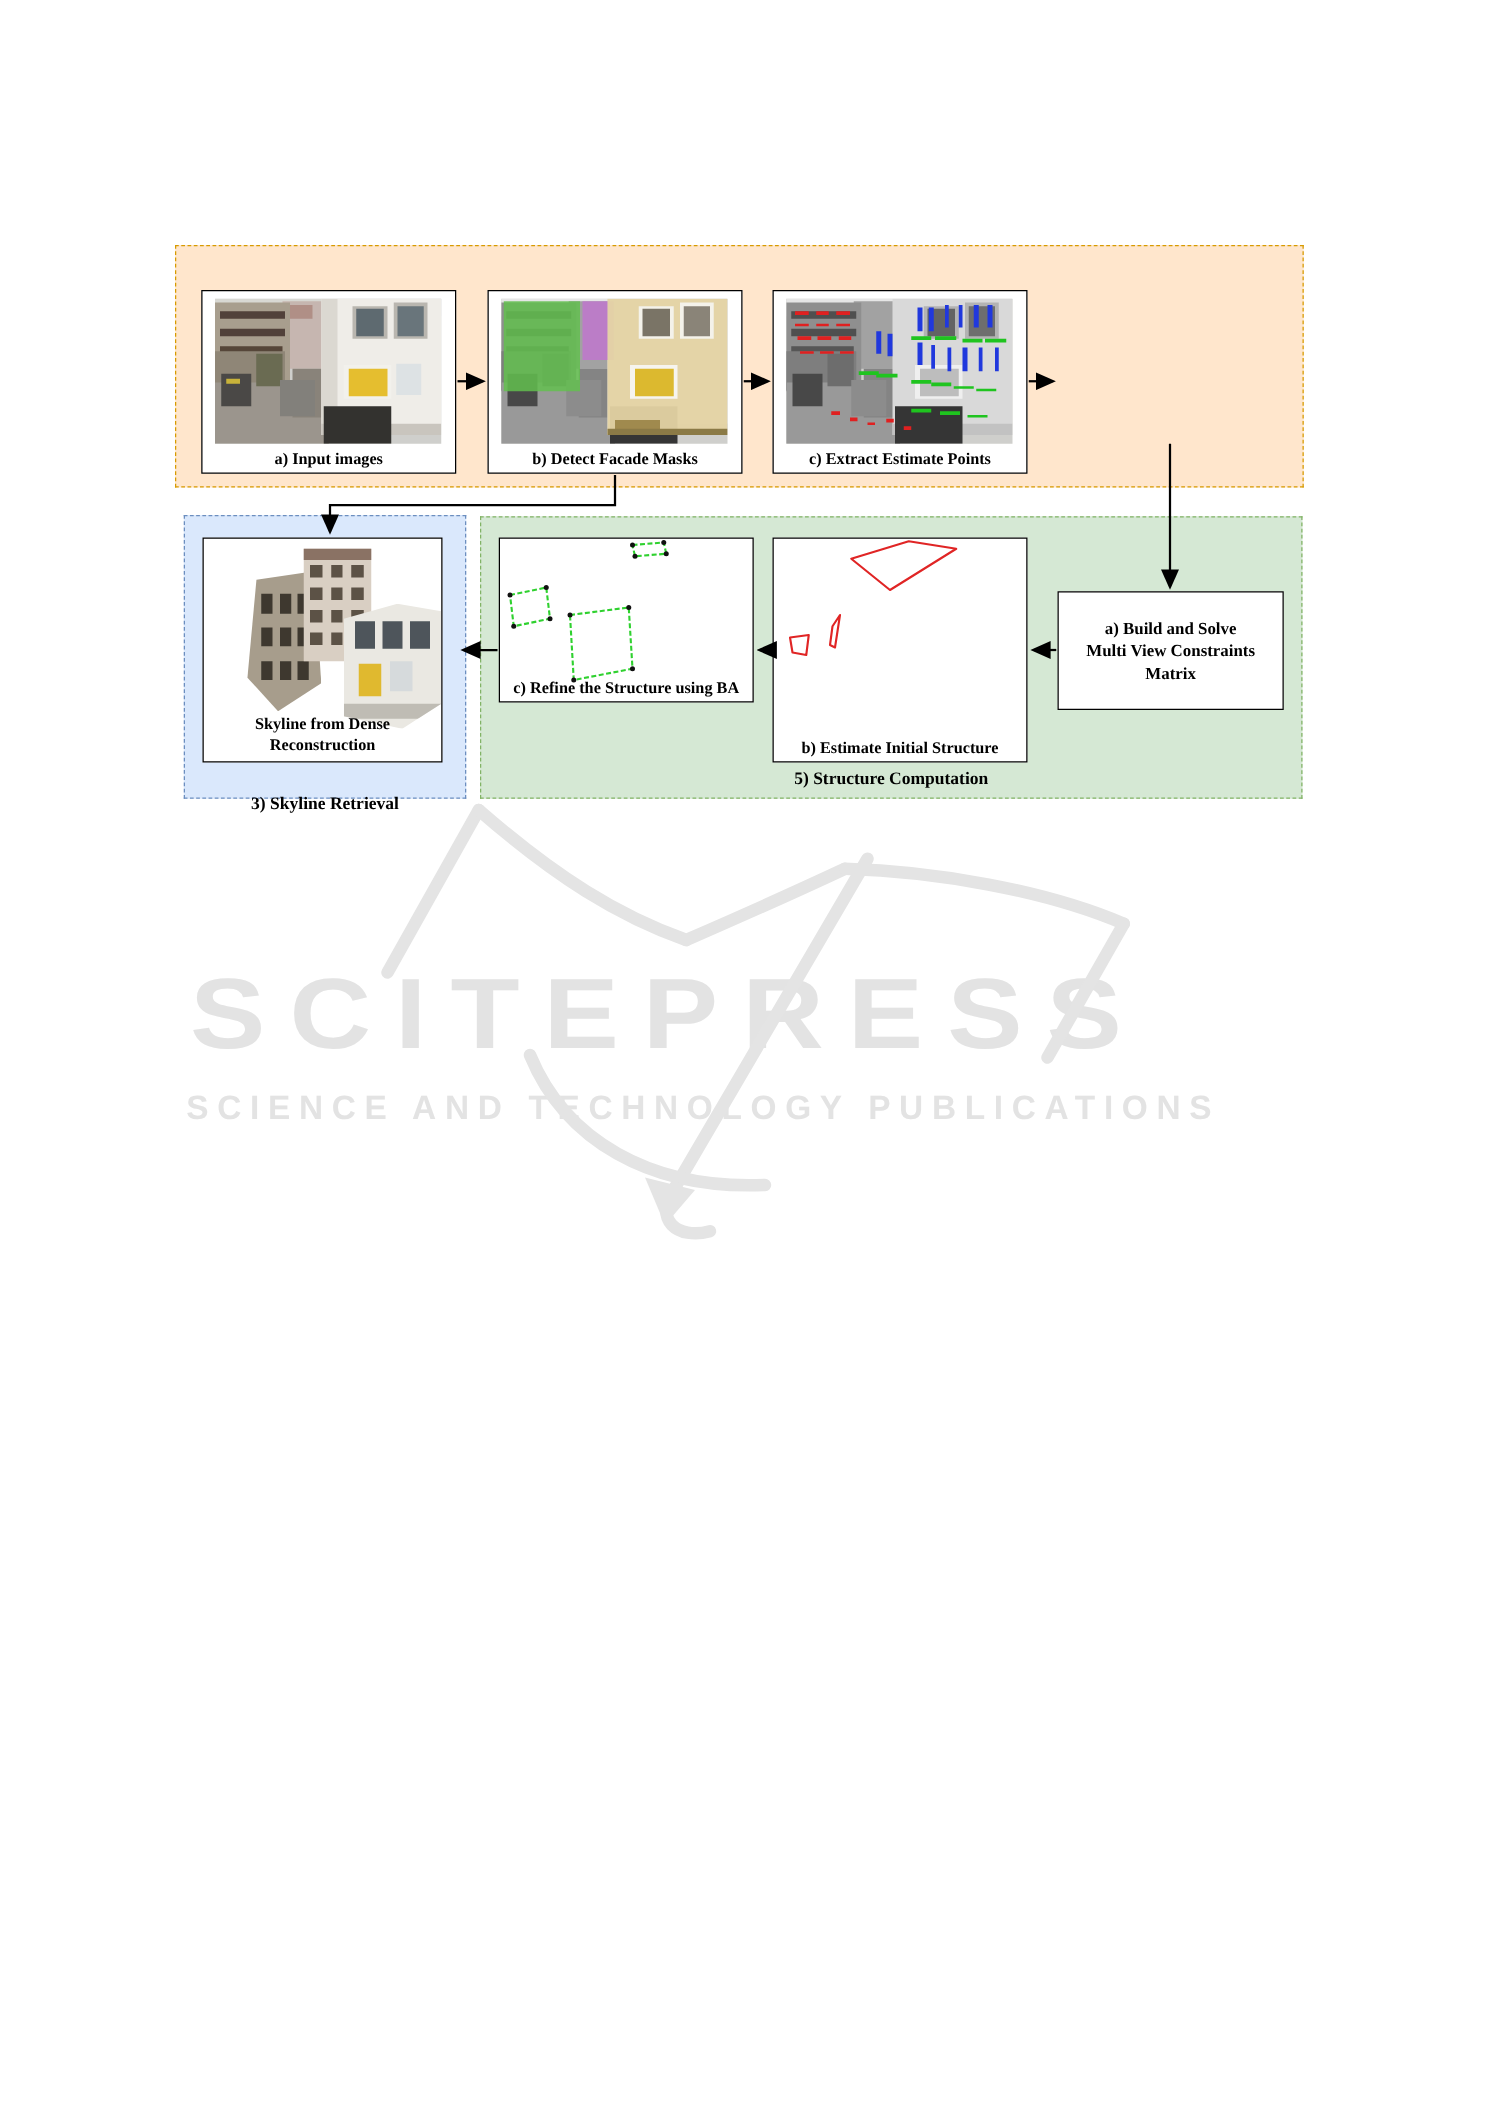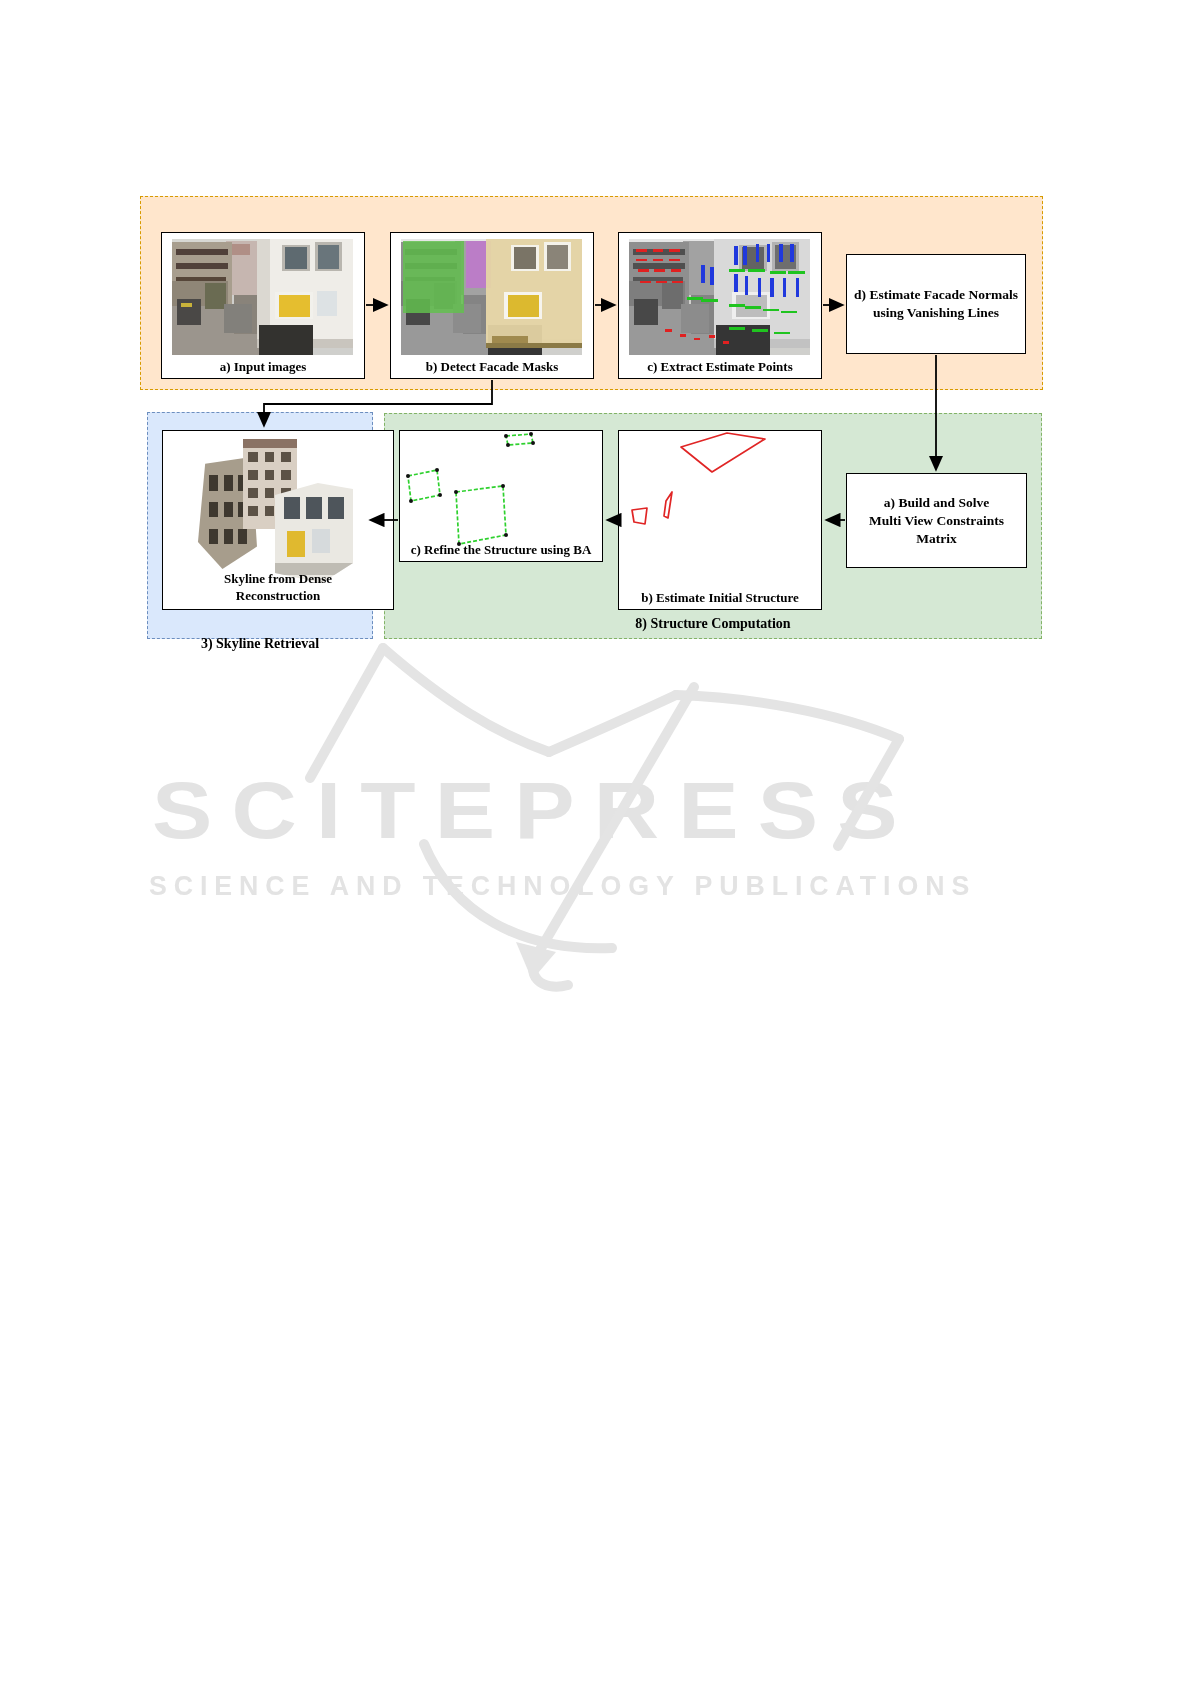--- a/index.html
+++ b/index.html
@@ -19,21 +19,21 @@
   #sky-title{left:147px;top:616px;width:226px;margin-top:20px;}
   
   .node{position:absolute;box-sizing:border-box;background:#fff;border:1.8px solid #000;}
   #box-input   {left:161px;top:232px;width:204px;height:147px;}
   #box-masks   {left:390px;top:232px;width:204px;height:147px;}
   #box-vp      {left:618px;top:232px;width:204px;height:147px;}
   #box-normals {left:846px;top:254px;width:180px;height:100px;}
   #box-build   {left:846px;top:473px;width:181px;height:95px;}
   #box-estimate{left:618px;top:430px;width:204px;height:180px;}
   #box-refine  {left:399px;top:430px;width:204px;height:132px;}
-  #box-skyline {left:162px;top:430px;width:232px;height:180px;}
+  #box-skyline {left:162px;top:430px;width:192px;height:180px;}
   .node-label{position:absolute;left:0;right:0;bottom:3px;text-align:center;
               font-weight:bold;font-size:13px;white-space:nowrap;color:#000;}
   .node-label.two{bottom:5px;line-height:17px;white-space:normal;}
   .centered-text{position:absolute;left:0;right:0;top:50%;transform:translateY(-50%);
               text-align:center;font-weight:bold;font-size:13.5px;line-height:18px;color:#000;}
   
   .photo{position:absolute;left:10px;top:6px;width:181px;height:116px;overflow:hidden;background:#cfcfcc;}
   .pp{position:absolute;display:block;}
   
   .frag{position:absolute;}
@@ -67,21 +67,21 @@
       <path d="M 424,844 C 452,912 520,952 612,948"></path>
       <path d="M 540,950 C 522,976 542,992 568,985"></path>
     </g>
     <path d="M 516,942 L 532,980 L 556,952 Z" fill="#E4E4E4"></path>
   </svg>
 
   <div class="stage" id="stage-pre"></div>
   <div class="stage" id="stage-struct"></div>
   <div class="stage" id="stage-sky"></div>
 
-  <div class="stage-title" id="struct-title">8) Structure Computation</div>
+  <div class="stage-title" id="struct-title">5) Structure Computation</div>
   <div class="stage-title" id="sky-title">3) Skyline Retrieval</div>
 
   <div class="node" id="box-input">
     <div class="photo" id="photo-a">
         <span class="pp" style="left: 0%; top: 0%; width: 100%; height: 12%; background: rgb(216, 216, 211);"></span>
         <span class="pp" style="left: 30%; top: 2%; width: 27%; height: 46%; background: rgb(198, 182, 176);"></span>
         <span class="pp" style="left: 33%; top: 4%; width: 10%; height: 10%; background: rgb(176, 143, 134);"></span>
         <span class="pp" style="left: 0%; top: 3%; width: 33%; height: 60%; background: rgb(168, 158, 142);"></span>
         <span class="pp" style="left: 2%; top: 9%; width: 29%; height: 5%; background: rgb(81, 65, 58);"></span>
         <span class="pp" style="left: 2%; top: 21%; width: 29%; height: 5%; background: rgb(81, 65, 58);"></span>
@@ -210,26 +210,20 @@
         <span class="pp" style="left: 40%; top: 52%; width: 9%; height: 2.2%; background: rgb(31, 196, 31);"></span>
         <span class="pp" style="left: 28%; top: 82%; width: 3.5%; height: 2.2%; background: rgb(224, 32, 32);"></span>
         <span class="pp" style="left: 36%; top: 85%; width: 3.5%; height: 2.2%; background: rgb(224, 32, 32);"></span>
         <span class="pp" style="left: 44%; top: 83%; width: 3.5%; height: 2.2%; background: rgb(224, 32, 32);"></span>
         <span class="pp" style="left: 52%; top: 88%; width: 3.5%; height: 2.2%; background: rgb(224, 32, 32);"></span>
         <span class="pp" style="left: 20%; top: 78%; width: 3.5%; height: 2.2%; background: rgb(224, 32, 32);"></span>
       </div>
     <div class="node-label">c) Extract Estimate Points</div>
   </div>
 
-  <div class="node" id="box-normals">
-    <div class="centered-text">
-      <div>d) Estimate Facade Normals</div>
-      <div>using Vanishing Lines</div>
-    </div>
-  </div>
 
   <div class="node" id="box-estimate">
     <svg width="200" height="150">
       <g fill="none" stroke="#E02525" stroke-width="1.7" stroke-linejoin="round">
         <polygon points="62,16 108,2 146,8 93,41"></polygon>
         <polygon points="13,79 28,77 26,93 15,91"></polygon>
         <polygon points="47,70 53,61 49,87 45,85"></polygon>
       </g>
     </svg>
     <div class="node-label">b) Estimate Initial Structure</div>

